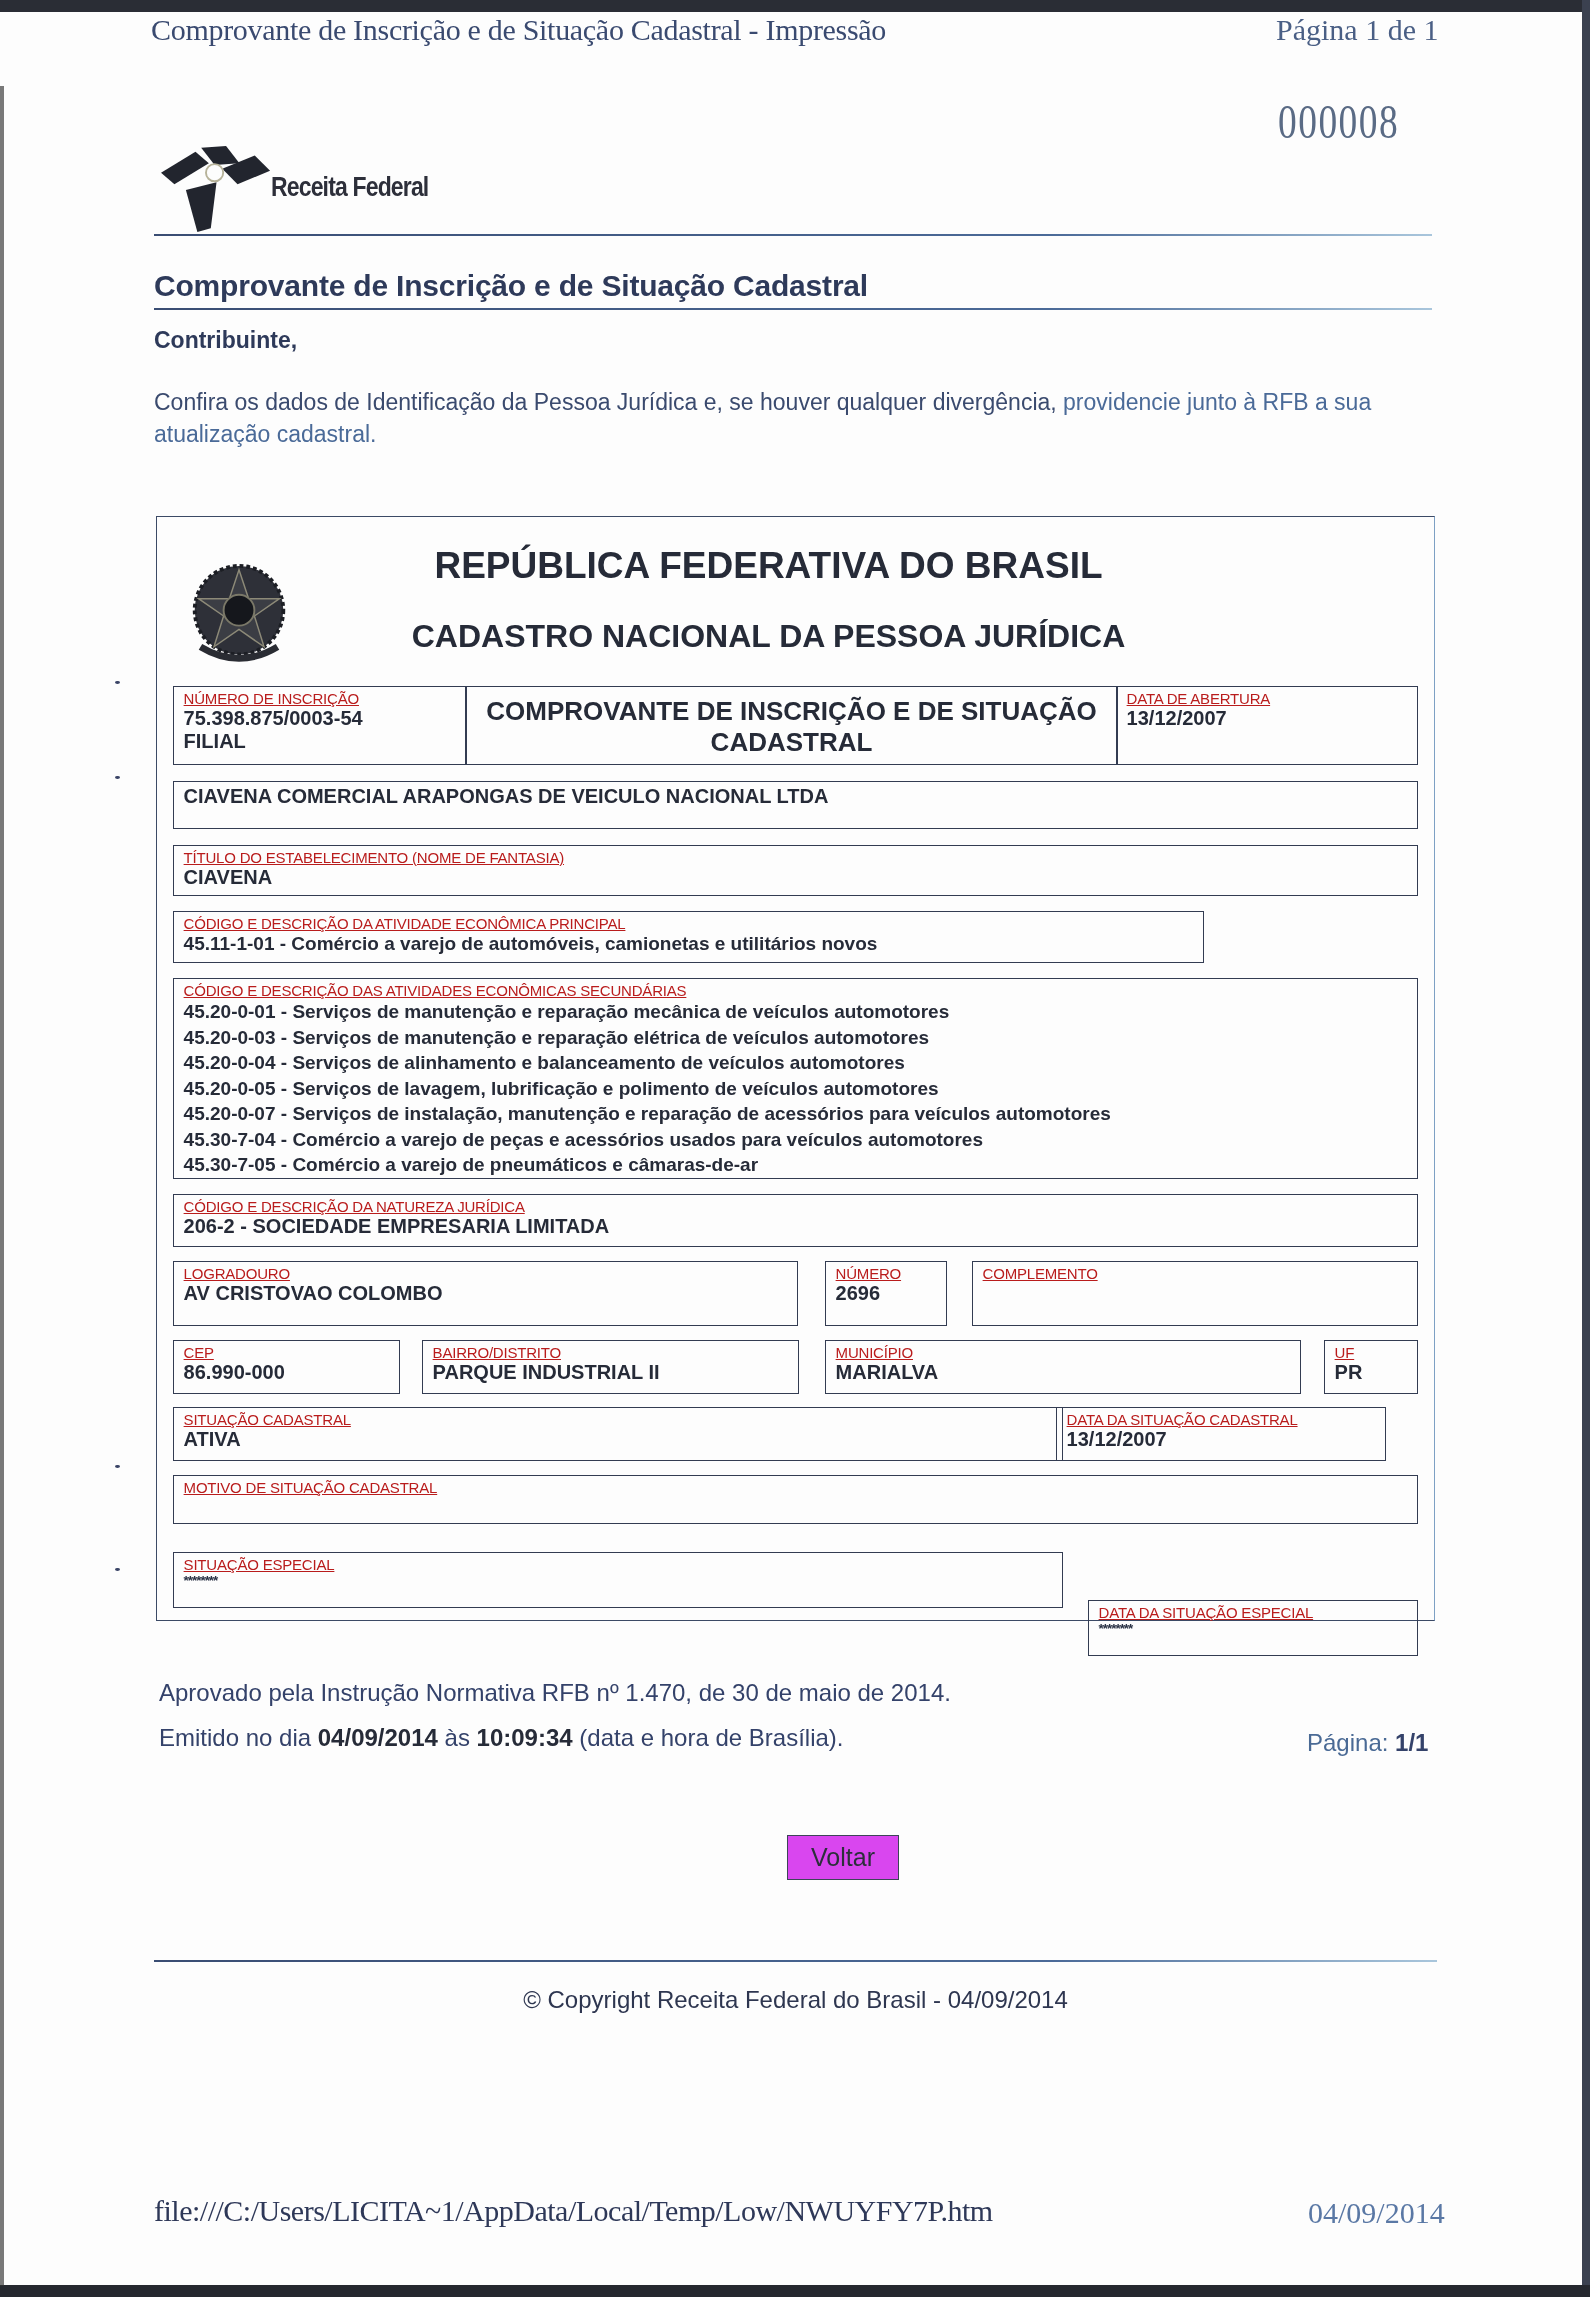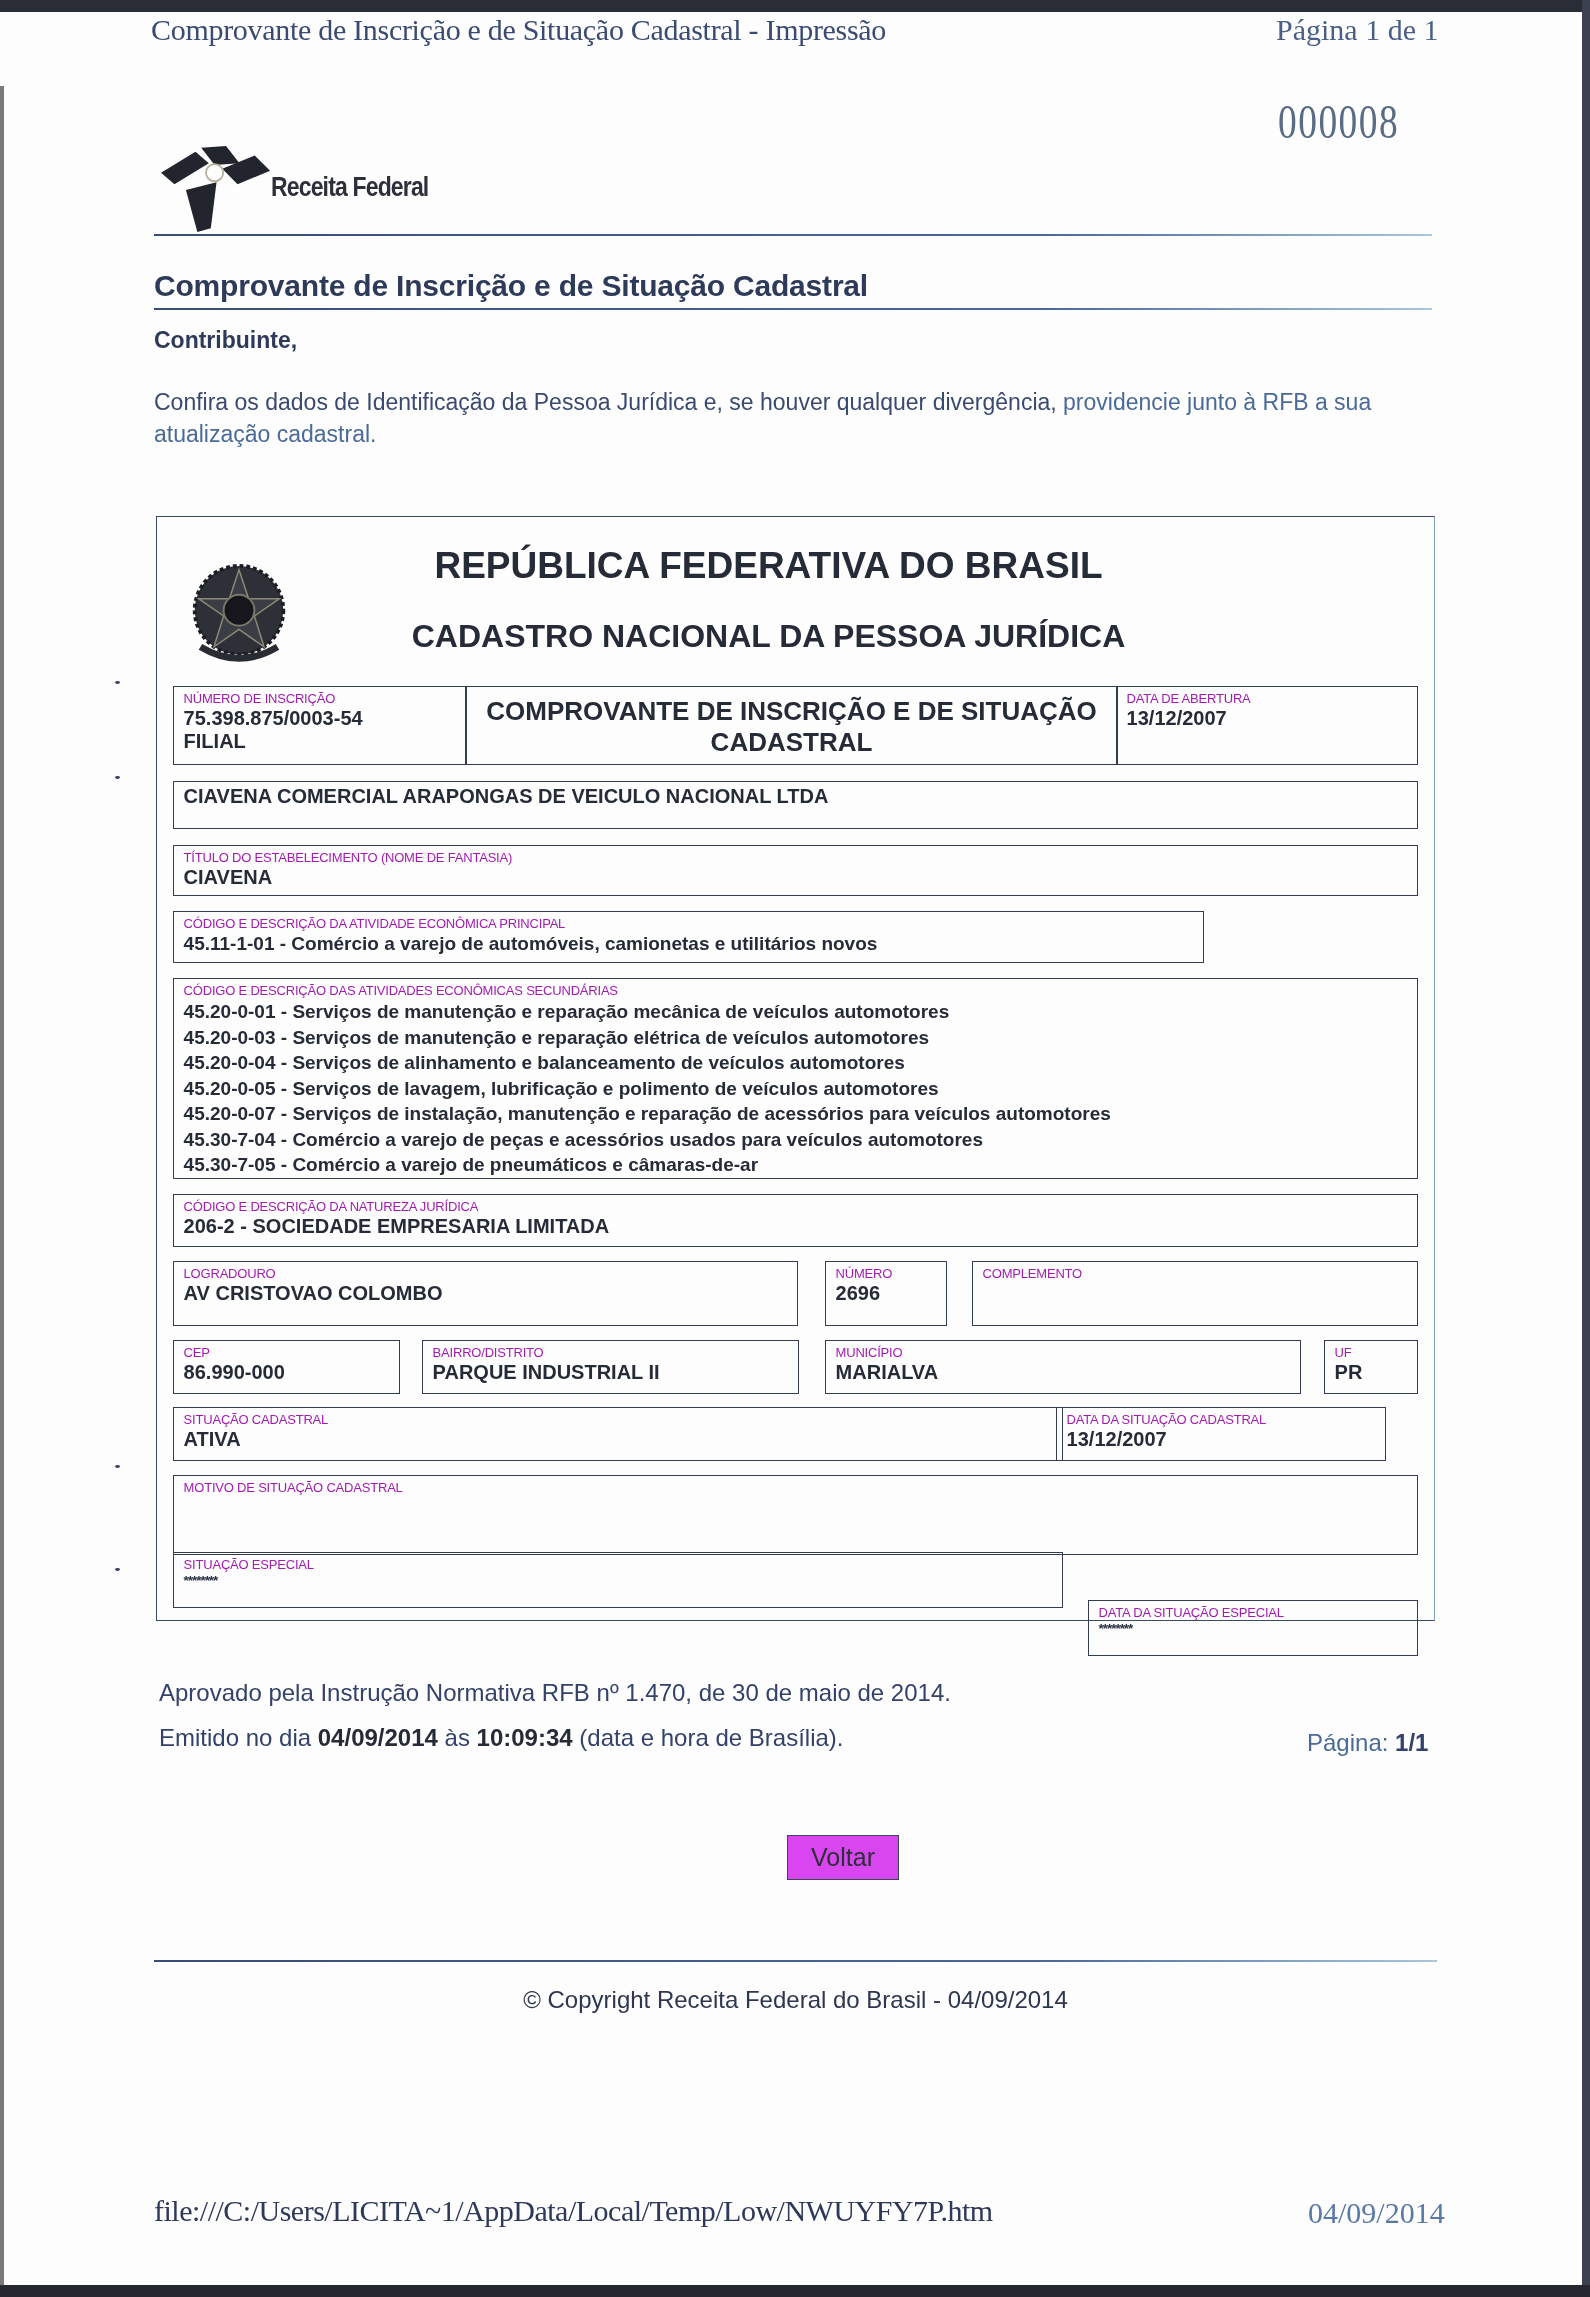--- a/index.html
+++ b/index.html
@@ -28,21 +28,21 @@
   .main-title { left:154px; top:269px; font-size:30px; font-weight:bold; color:#2e3a5a; letter-spacing:-0.2px; }
   .contrib { left:154px; top:327px; font-size:23px; font-weight:bold; color:#2e3a5a; }
   .para { left:154px; top:386px; width:1287px; font-size:23px; line-height:32px; color:#3a4a6e; }
 
   .frame { left:156px; top:516px; width:1279px; height:1105px; border:1.9px solid #3c4a66; border-right-color:#7da0c4; box-sizing:border-box; }
   .emblem { left:187px; top:562px; width:104px; height:108px; }
   .rep { left:288px; top:545px; width:961px; text-align:center; font-size:37px; font-weight:bold; color:#262b38; }
   .cad { left:288px; top:618px; width:961px; text-align:center; font-size:32px; font-weight:bold; color:#262b38; }
 
   .box { position:absolute; border:1.9px solid #333c52; box-sizing:border-box; padding:2.9px 9.6px; background:transparent; }
-  .lbl { font-size:13px; color:#a21caf; text-transform:uppercase; letter-spacing:-0.2px; line-height:17.3px; }
+  .lbl { font-size:15px; color:#b91c1c; text-transform:uppercase; letter-spacing:-0.2px; line-height:17.3px;text-decoration:underline; }
   .val { font-size:20px; font-weight:bold; color:#262b38; line-height:23px; }
   .val.big { font-size:19px; }
   .hdr-title { font-size:26px; font-weight:bold; color:#262b38; text-align:center; line-height:31px; padding-top:5.8px; }
   .sec-line { font-size:19px; font-weight:bold; color:#262b38; line-height:25.5px; }
   .stars { font-size:13.4px; font-weight:bold; letter-spacing:-1px; color:#2b3346; }
 
   .aprov { left:159px; top:1679px; font-size:24px; color:#34426a; }
   .emit { left:159px; top:1724px; font-size:24px; color:#34426a;text-align:center; }
   .emit b { color:#262b38; }
   .pag2 { left:1307px; top:1729px; font-size:24px; color:#4a6a95; }
@@ -177,21 +177,21 @@
 
 <div class="box" style="left:173px;top:1407px;width:890px;height:54px">
   <div class="lbl">SITUAÇÃO CADASTRAL</div>
   <div class="val">ATIVA</div>
 </div>
 <div class="box" style="left:1056px;top:1407px;width:330px;height:54px">
   <div class="lbl">DATA DA SITUAÇÃO CADASTRAL</div>
   <div class="val">13/12/2007</div>
 </div>
 
-<div class="box" style="left:173px;top:1475px;width:1245px;height:80px">
+<div class="box" style="left:173px;top:1475px;width:1245px;height:49px">
   <div class="lbl">MOTIVO DE SITUAÇÃO CADASTRAL</div>
   <div class="val"></div>
 </div>
 
 <div class="box" style="left:173px;top:1552px;width:890px;height:56px">
   <div class="lbl">SITUAÇÃO ESPECIAL</div>
   <div class="stars">********</div>
 </div>
 <div class="box" style="left:1088px;top:1600px;width:330px;height:56px">
   <div class="lbl">DATA DA SITUAÇÃO ESPECIAL</div>

